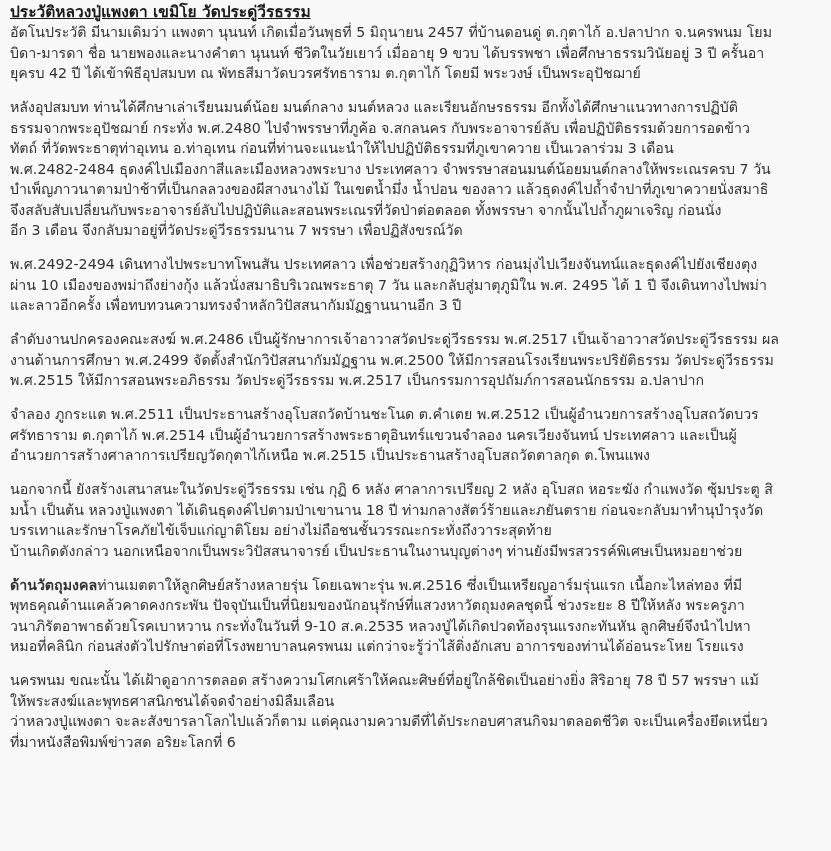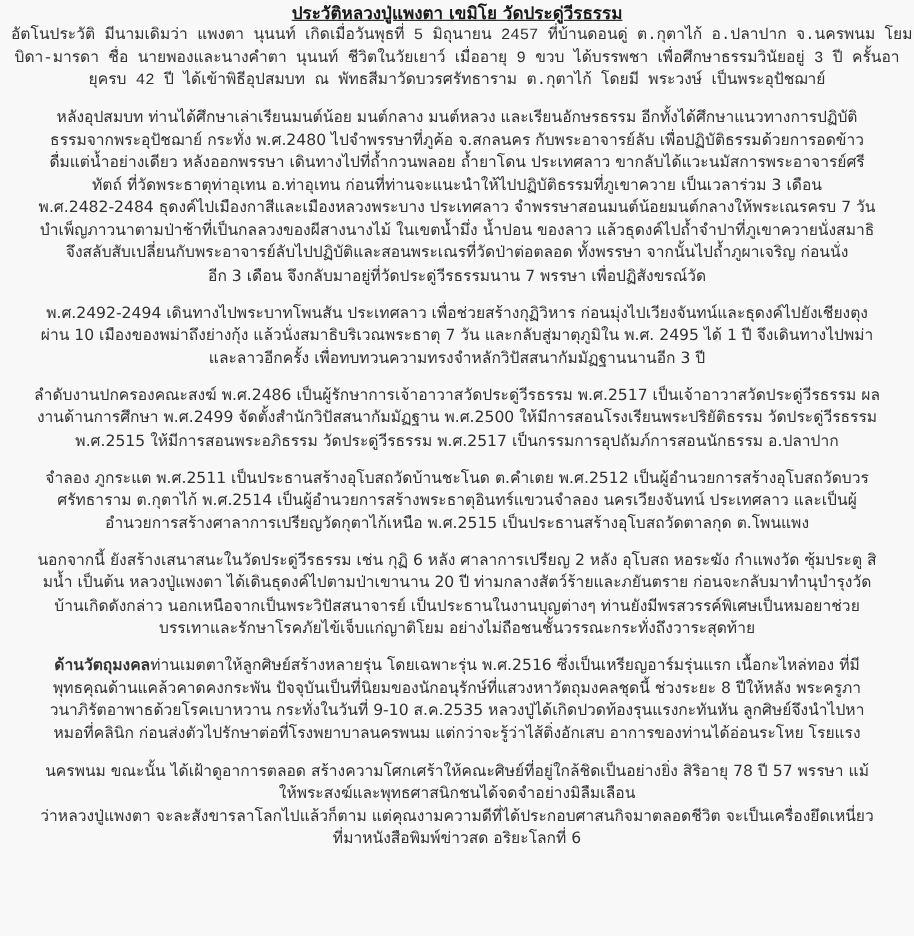--- a/index.html
+++ b/index.html
@@ -11,40 +11,38 @@
       width: 831px;
       height: 851px;
       overflow: hidden;
       font-family: "DejaVu Sans", "Liberation Sans", sans-serif;
       color: #333333;
     }
     .page {
       padding: 3px 10px 0 10px;
       box-sizing: border-box;
       width: 831px;
-      text-align: center;
     }
     .title {
       font-weight: bold;
       text-decoration: underline;
       font-size: 15.5px;
       line-height: 19px;
       color: #1a1a1a;
       margin: 0;
       white-space: nowrap;
     }
     .para {
       font-size: 14.2px;
       line-height: 20.5px;
       margin: 0 0 13.5px 0;
       word-break: break-all;
     }
     .para.first {
       margin-top: 0;
-      font-family: Liberation Mono, monospace;
     }
     .line {
       display: block;
       white-space: nowrap;
     }
     .bold {
       font-weight: bold;
     }
   </style>
 </head>
@@ -55,21 +53,20 @@
 
   <p class="para first">
     <span class="line">อัตโนประวัติ มีนามเดิมว่า แพงตา นุนนท์ เกิดเมื่อวันพุธที่ 5 มิถุนายน 2457 ที่บ้านดอนดู่ ต.กุตาไก้ อ.ปลาปาก จ.นครพนม โยม</span>
     <span class="line">บิดา-มารดา ชื่อ นายพองและนางคำตา นุนนท์ ชีวิตในวัยเยาว์ เมื่ออายุ 9 ขวบ ได้บรรพชา เพื่อศึกษาธรรมวินัยอยู่ 3 ปี ครั้นอา</span>
     <span class="line">ยุครบ 42 ปี ได้เข้าพิธีอุปสมบท ณ พัทธสีมาวัดบวรศรัทธาราม ต.กุตาไก้ โดยมี พระวงษ์ เป็นพระอุปัชฌาย์</span>
   </p>
 
   <p class="para">
     <span class="line">หลังอุปสมบท ท่านได้ศึกษาเล่าเรียนมนต์น้อย มนต์กลาง มนต์หลวง และเรียนอักษรธรรม อีกทั้งได้ศึกษาแนวทางการปฏิบัติ</span>
     <span class="line">ธรรมจากพระอุปัชฌาย์ กระทั่ง พ.ศ.2480 ไปจำพรรษาที่ภูค้อ จ.สกลนคร กับพระอาจารย์ลับ เพื่อปฏิบัติธรรมด้วยการอดข้าว</span>
-    <span class="line">ดื่มแต่น้ำอย่างเดียว หลังออกพรรษา เดินทางไปที่ถ้ำกวนพลอย ถ้ำยาโดน ประเทศลาว ขากลับได้แวะนมัสการพระอาจารย์ศรี</span>
     <span class="line">ทัตถ์ ที่วัดพระธาตุท่าอุเทน อ.ท่าอุเทน ก่อนที่ท่านจะแนะนำให้ไปปฏิบัติธรรมที่ภูเขาควาย เป็นเวลาร่วม 3 เดือน</span>
     <span class="line">พ.ศ.2482-2484 ธุดงค์ไปเมืองกาสีและเมืองหลวงพระบาง ประเทศลาว จำพรรษาสอนมนต์น้อยมนต์กลางให้พระเณรครบ 7 วัน</span>
     <span class="line">บำเพ็ญภาวนาตามป่าช้าที่เป็นกลลวงของผีสางนางไม้ ในเขตน้ำมึ่ง น้ำปอน ของลาว แล้วธุดงค์ไปถ้ำจำปาที่ภูเขาควายนั่งสมาธิ</span>
     <span class="line">จึงสลับสับเปลี่ยนกับพระอาจารย์ลับไปปฏิบัติและสอนพระเณรที่วัดป่าต่อตลอด ทั้งพรรษา จากนั้นไปถ้ำภูผาเจริญ ก่อนนั่ง</span>
     <span class="line">อีก 3 เดือน จึงกลับมาอยู่ที่วัดประดู่วีรธรรมนาน 7 พรรษา เพื่อปฏิสังขรณ์วัด</span>
   </p>
 
   <p class="para">
     <span class="line">พ.ศ.2492-2494 เดินทางไปพระบาทโพนสัน ประเทศลาว เพื่อช่วยสร้างกุฏิวิหาร ก่อนมุ่งไปเวียงจันทน์และธุดงค์ไปยังเชียงตุง</span>
     <span class="line">ผ่าน 10 เมืองของพม่าถึงย่างกุ้ง แล้วนั่งสมาธิบริเวณพระธาตุ 7 วัน และกลับสู่มาตุภูมิใน พ.ศ. 2495 ได้ 1 ปี จึงเดินทางไปพม่า</span>
@@ -83,23 +80,23 @@
   </p>
 
   <p class="para">
     <span class="line">จำลอง ภูกระแต พ.ศ.2511 เป็นประธานสร้างอุโบสถวัดบ้านชะโนด ต.คำเตย พ.ศ.2512 เป็นผู้อำนวยการสร้างอุโบสถวัดบวร</span>
     <span class="line">ศรัทธาราม ต.กุตาไก้ พ.ศ.2514 เป็นผู้อำนวยการสร้างพระธาตุอินทร์แขวนจำลอง นครเวียงจันทน์ ประเทศลาว และเป็นผู้</span>
     <span class="line">อำนวยการสร้างศาลาการเปรียญวัดกุตาไก้เหนือ พ.ศ.2515 เป็นประธานสร้างอุโบสถวัดตาลกุด ต.โพนแพง</span>
   </p>
 
   <p class="para">
     <span class="line">นอกจากนี้ ยังสร้างเสนาสนะในวัดประดู่วีรธรรม เช่น กุฏิ 6 หลัง ศาลาการเปรียญ 2 หลัง อุโบสถ หอระฆัง กำแพงวัด ซุ้มประตู สิ</span>
-    <span class="line">มน้ำ เป็นต้น หลวงปู่แพงตา ได้เดินธุดงค์ไปตามป่าเขานาน 20 ปี ท่ามกลางสัตว์ร้ายและภยันตราย ก่อนจะกลับมาทำนุบำรุงวัด</span>
+    <span class="line">มน้ำ เป็นต้น หลวงปู่แพงตา ได้เดินธุดงค์ไปตามป่าเขานาน 18 ปี ท่ามกลางสัตว์ร้ายและภยันตราย ก่อนจะกลับมาทำนุบำรุงวัด</span>
+    <span class="line">บรรเทาและรักษาโรคภัยไข้เจ็บแก่ญาติโยม อย่างไม่ถือชนชั้นวรรณะกระทั่งถึงวาระสุดท้าย</span>
     <span class="line">บ้านเกิดดังกล่าว นอกเหนือจากเป็นพระวิปัสสนาจารย์ เป็นประธานในงานบุญต่างๆ ท่านยังมีพรสวรรค์พิเศษเป็นหมอยาช่วย</span>
-    <span class="line">บรรเทาและรักษาโรคภัยไข้เจ็บแก่ญาติโยม อย่างไม่ถือชนชั้นวรรณะกระทั่งถึงวาระสุดท้าย</span>
   </p>
 
   <p class="para">
     <span class="line"><span class="bold">ด้านวัตถุมงคล</span><span>ท่านเมตตาให้ลูกศิษย์สร้างหลายรุ่น โดยเฉพาะรุ่น พ.ศ.2516 ซึ่งเป็นเหรียญอาร์มรุ่นแรก เนื้อกะไหล่ทอง ที่มี</span></span>
     <span class="line">พุทธคุณด้านแคล้วคาดคงกระพัน ปัจจุบันเป็นที่นิยมของนักอนุรักษ์ที่แสวงหาวัตถุมงคลชุดนี้ ช่วงระยะ 8 ปีให้หลัง พระครูภา</span>
     <span class="line">วนาภิรัตอาพาธด้วยโรคเบาหวาน กระทั่งในวันที่ 9-10 ส.ค.2535 หลวงปู่ได้เกิดปวดท้องรุนแรงกะทันหัน ลูกศิษย์จึงนำไปหา</span>
     <span class="line">หมอที่คลินิก ก่อนส่งตัวไปรักษาต่อที่โรงพยาบาลนครพนม แต่กว่าจะรู้ว่าไส้ติ่งอักเสบ อาการของท่านได้อ่อนระโหย โรยแรง</span>
   </p>
 
   <p class="para">

